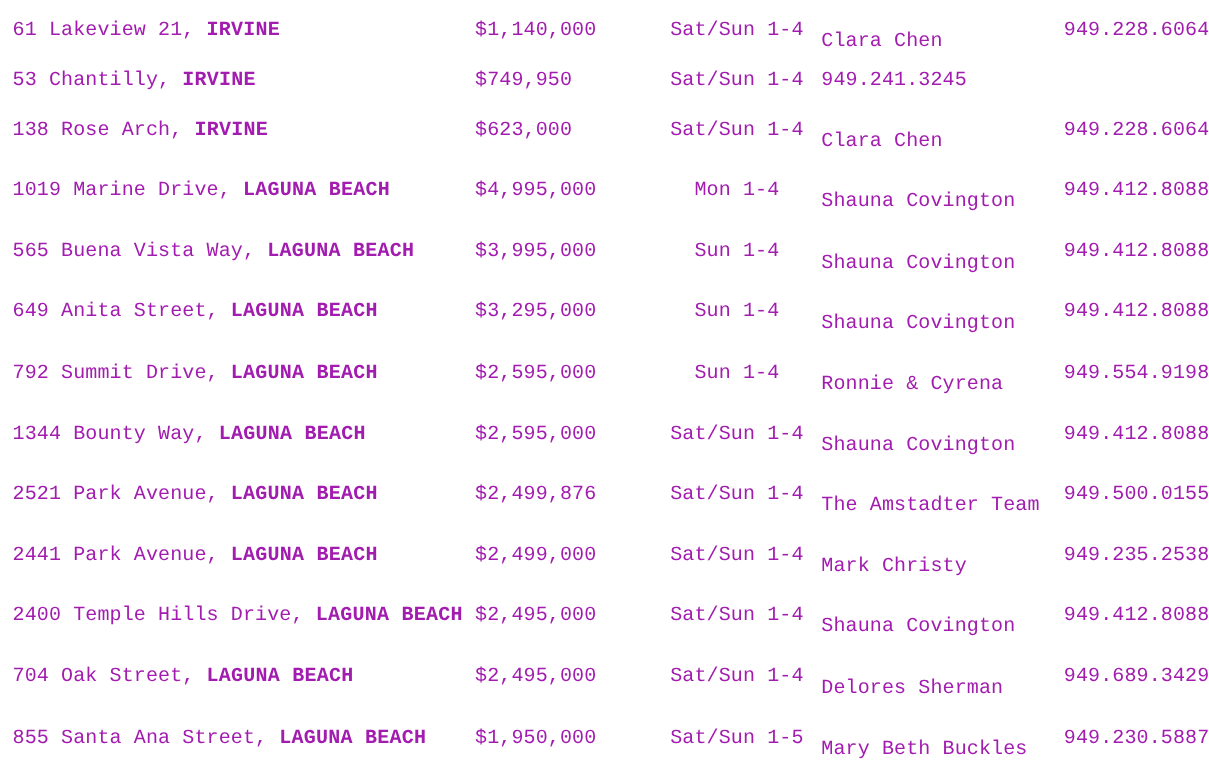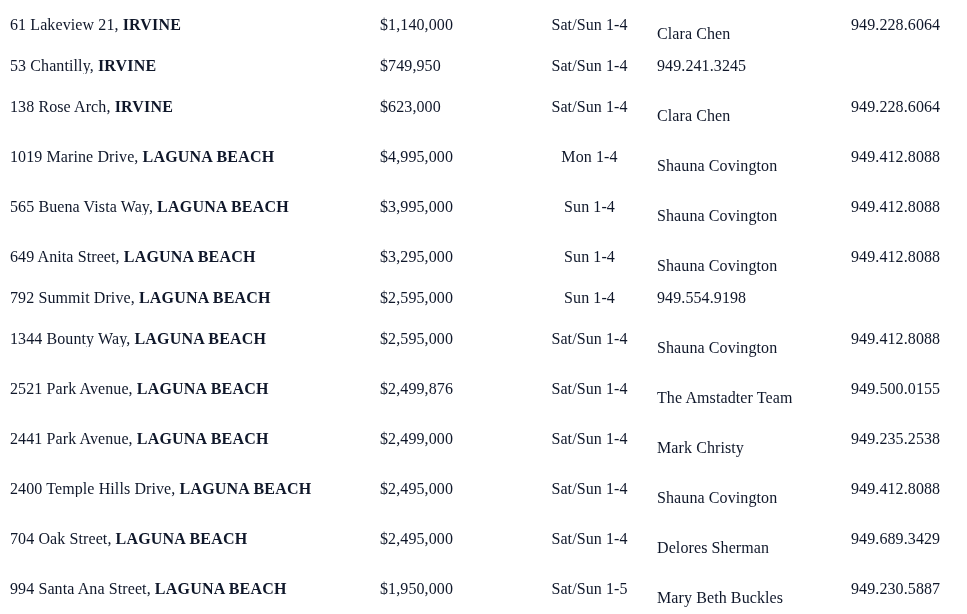--- a/index.html
+++ b/index.html
@@ -6,22 +6,22 @@
     margin: 0;
     padding: 0;
     background: #ffffff;
   }
   .page {
     position: relative;
     width: 967px;
     height: 614px;
     background: #ffffff;
     overflow: hidden;
-    font-family: Liberation Serif, serif;
-    color: #0f172a;
+    font-family: Liberation Mono, monospace;
+    color: #a21caf;
   }
   .listings {
     box-sizing: border-box;
     width: 100%;
     height: 100%;
     padding-left: 10px;
     padding-right: 9px;
     display: flex;
     flex-direction: column;
   }
@@ -109,20 +109,21 @@
     <div class="cell-price">$3,295,000</div>
     <div class="cell-time">Sun 1-4</div>
     <div class="cell-agent">Shauna Covington</div>
     <div class="cell-phone">949.412.8088</div>
   </div>
 
   <div class="row">
     <div class="cell-address"><span>792 Summit Drive,</span> <span class="city">LAGUNA BEACH</span></div>
     <div class="cell-price">$2,595,000</div>
     <div class="cell-time">Sun 1-4</div>
+    <div class="cell-agent">Ronnie &amp; Cyrena</div>
     <div class="cell-phone">949.554.9198</div>
   </div>
 
   <div class="row">
     <div class="cell-address"><span>1344 Bounty Way,</span> <span class="city">LAGUNA BEACH</span></div>
     <div class="cell-price">$2,595,000</div>
     <div class="cell-time">Sat/Sun 1-4</div>
     <div class="cell-agent">Shauna Covington</div>
     <div class="cell-phone">949.412.8088</div>
   </div>
@@ -153,20 +154,20 @@
 
   <div class="row">
     <div class="cell-address"><span>704 Oak Street,</span> <span class="city">LAGUNA BEACH</span></div>
     <div class="cell-price">$2,495,000</div>
     <div class="cell-time">Sat/Sun 1-4</div>
     <div class="cell-agent">Delores Sherman</div>
     <div class="cell-phone">949.689.3429</div>
   </div>
 
   <div class="row">
-    <div class="cell-address"><span>994 Santa Ana Street,</span> <span class="city">LAGUNA BEACH</span></div>
+    <div class="cell-address"><span>855 Santa Ana Street,</span> <span class="city">LAGUNA BEACH</span></div>
     <div class="cell-price">$1,950,000</div>
     <div class="cell-time">Sat/Sun 1-5</div>
     <div class="cell-agent">Mary Beth Buckles</div>
     <div class="cell-phone">949.230.5887</div>
   </div>
 </div>
 </div>
 
 </body></html>

